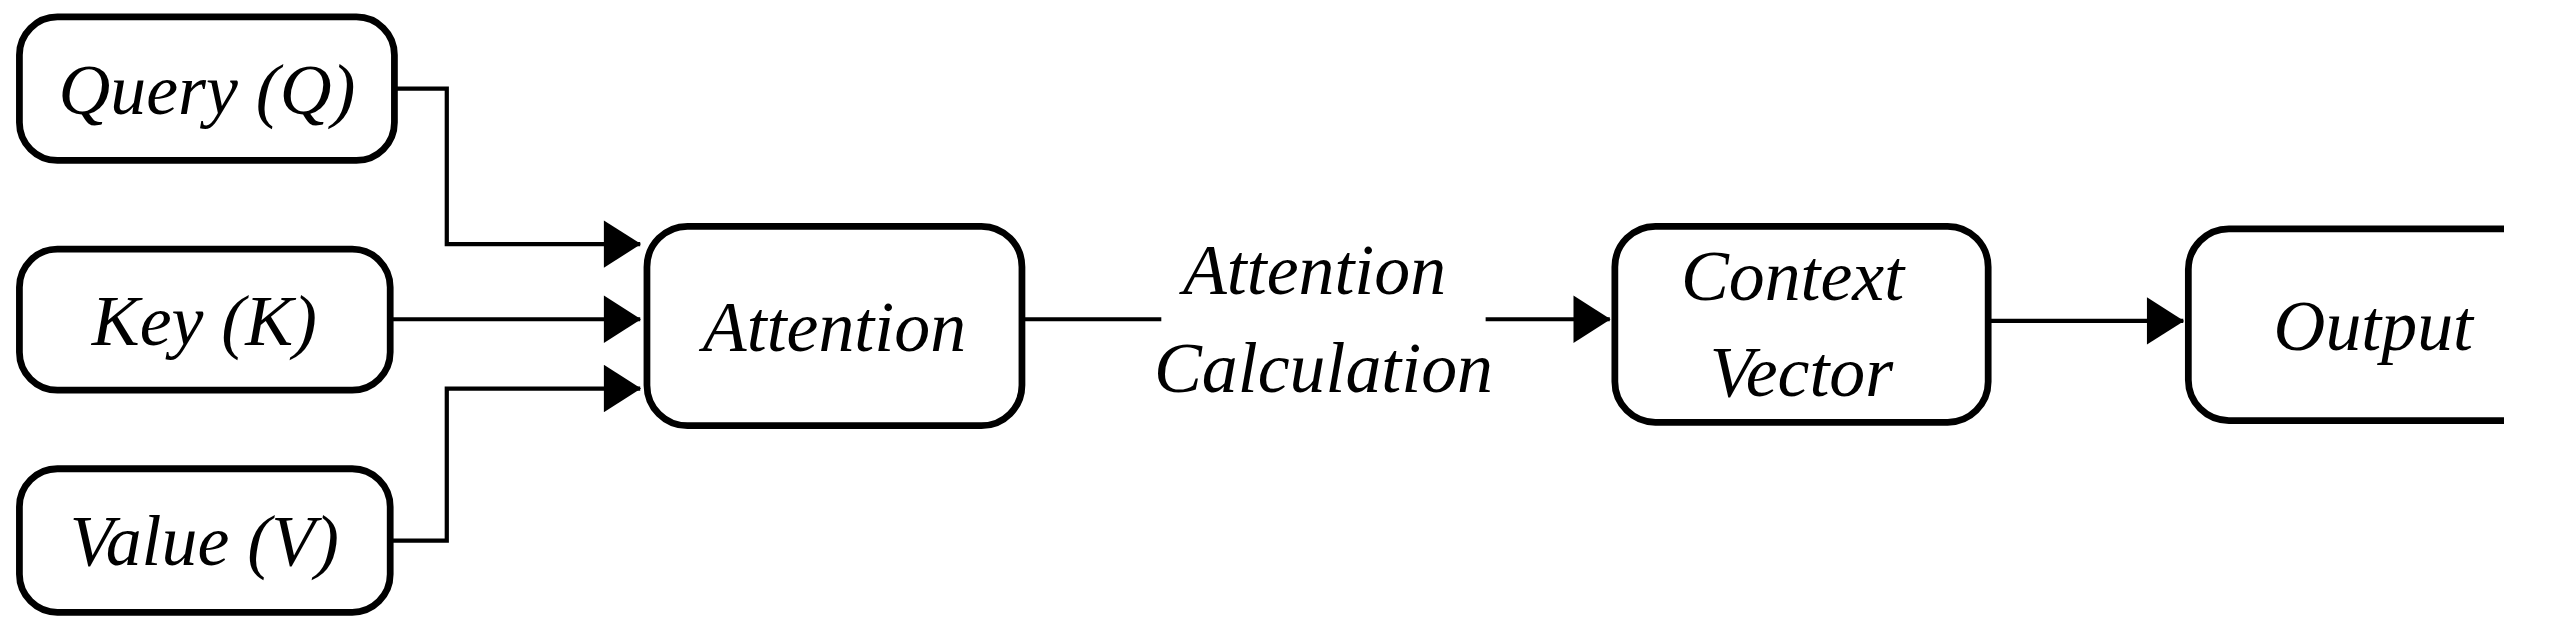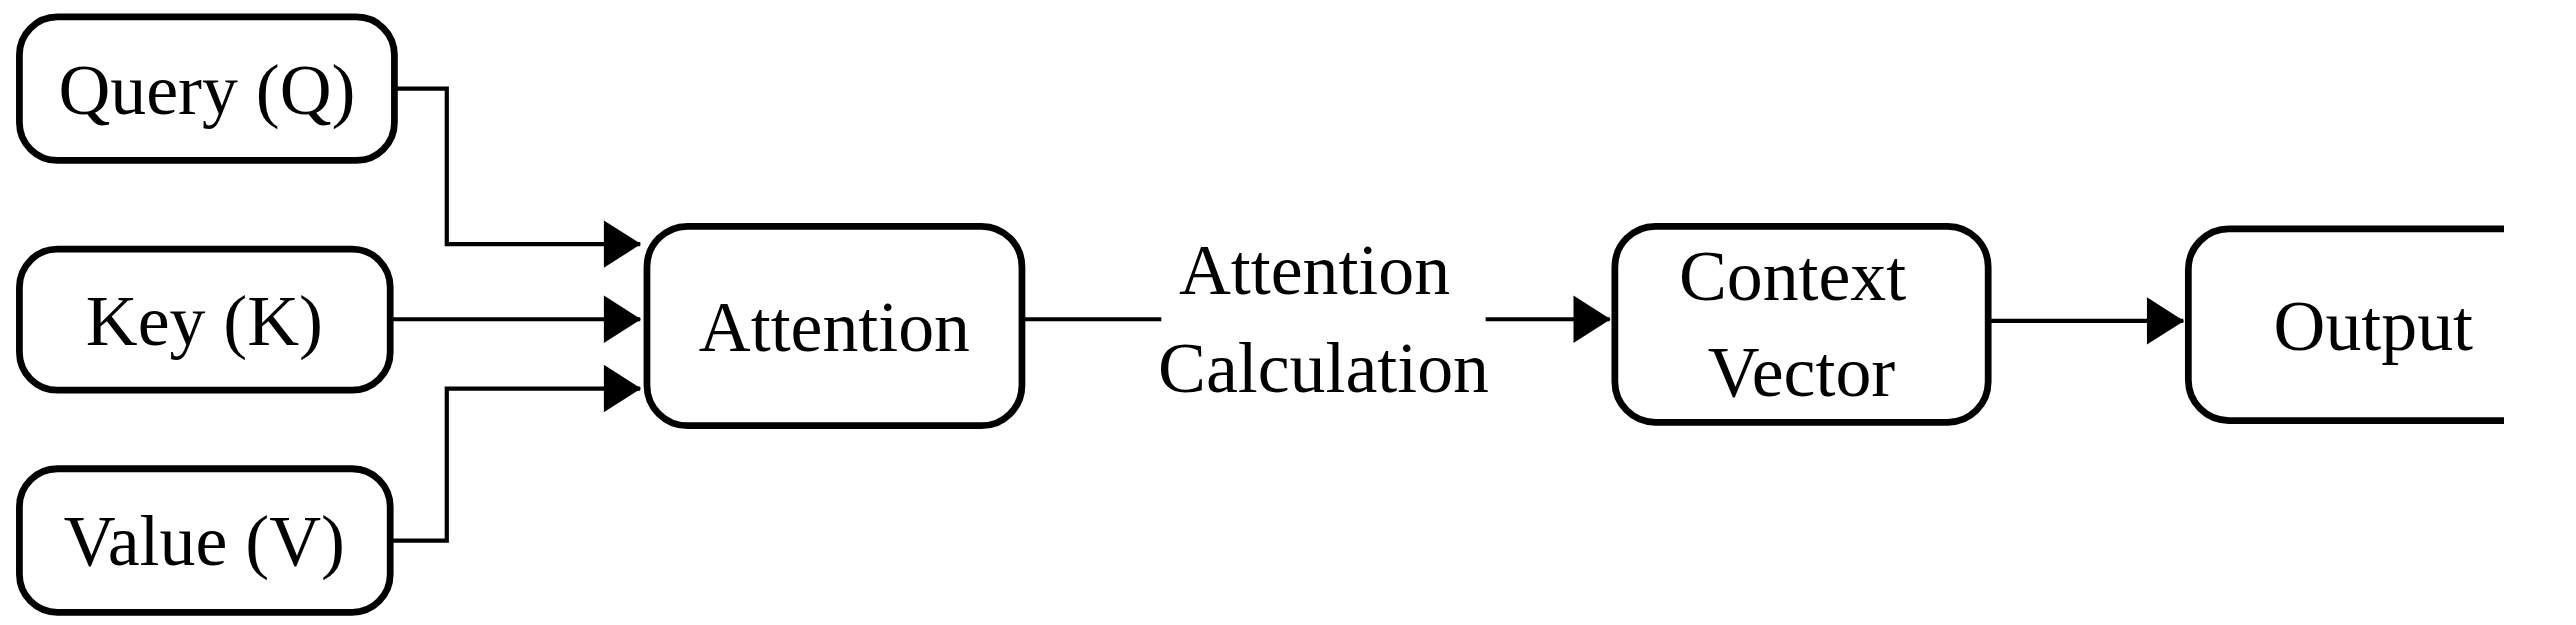--- a/index.html
+++ b/index.html
@@ -6,20 +6,21 @@
     margin: 0;
     padding: 0;
     background: #ffffff;
   }
   .canvas {
     position: relative;
     width: 2504px;
     height: 625px;
     background: #ffffff;
     overflow: hidden;
+    font-style: italic;
   }
   svg { display: block; }
   .edge {
     fill: none;
     stroke: #000000;
     stroke-width: 5;
   }
   .node-box {
     fill: #ffffff;
     stroke: #000000;

